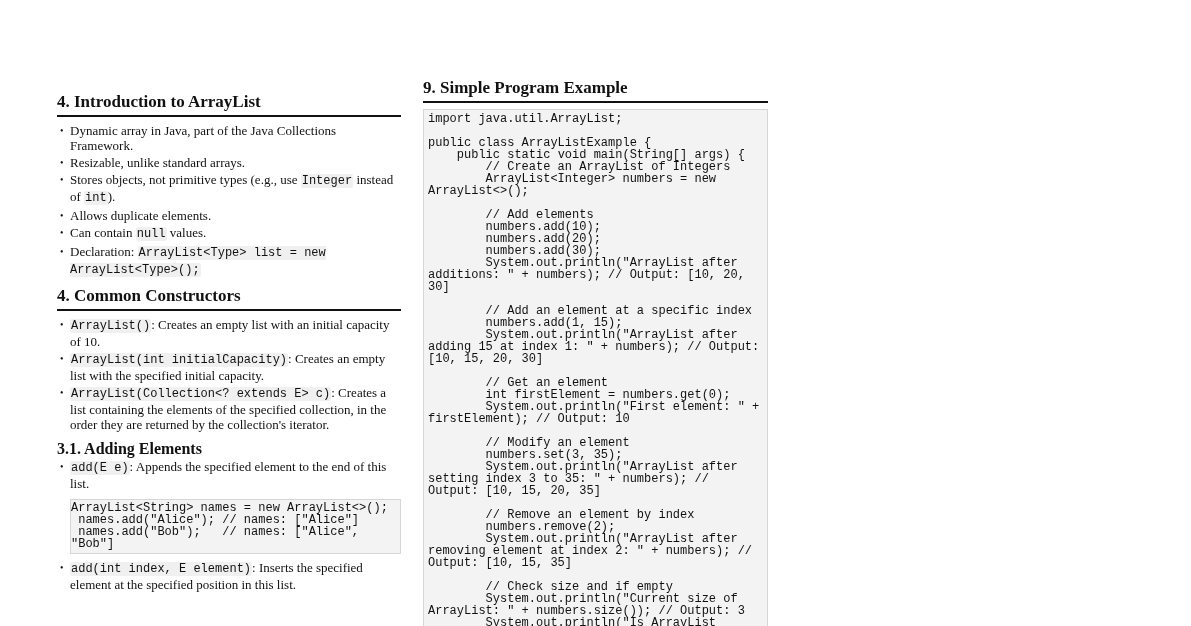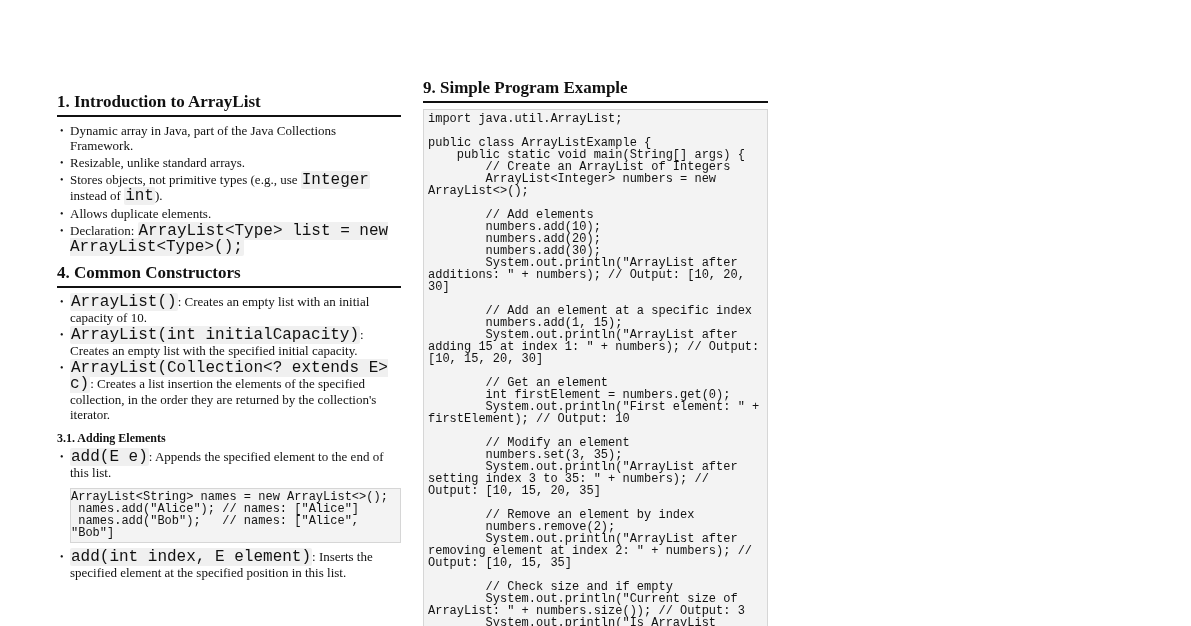--- a/index.html
+++ b/index.html
@@ -7,60 +7,61 @@
     width: 1191px; height: 626px; overflow: hidden; position: relative;
     font-family: "Liberation Serif", serif; color: #111;
   }
   .col { position: absolute; }
   .col-left { left: 57px; top: 92px; width: 344px; }
   .col-right { left: 423px; top: 78px; width: 345px; }
   h2 {
     font-size: 17px; font-weight: bold; margin: 0 0 6px 0;
     padding-bottom: 3px; border-bottom: 2px solid #111; line-height: 20px;
   }
-  h3 { font-size: 12px; font-weight: bold; margin: 4px 0 2px 0; line-height: 17px; }
+  h3 { font-size: 16px; font-weight: bold; margin: 4px 0 2px 0; line-height: 17px; }
   ul { list-style: none; margin: 0 0 8px 0; padding: 0; }
   li {
     position: relative; padding-left: 13px; font-size: 13px; line-height: 15px;
     margin-bottom: 2px;
   }
   li::before { content: "•"; position: absolute; left: 3px; top: 0; font-size: 10px; }
   code {
-    font-family: "Liberation Mono", monospace; font-size: 16px;
+    font-family: "Liberation Mono", monospace; font-size: 12px;
     background: #f0f0f0; padding: 0 1px; border-radius: 2px;
   }
   pre {
     font-family: "Liberation Mono", monospace; font-size: 12px; line-height: 12px;
     background: #f3f3f3; border: 1px solid #d6d6d6; margin: 2px 0 6px 0;
     padding: 3px 4px; white-space: pre-wrap; word-break: break-word; color: #111;
   }
   .col-left pre { margin-left: 13px; padding: 2px 12px 3px 0; }
   .col-right pre { padding: 3px 4px; min-height: 520px; }
 </style>
 </head>
 <body>
 
 <div class="col col-left">
   <section>
-    <h2>1. Introduction to ArrayList</h2>
+    <h2>4. Introduction to ArrayList</h2>
     <ul>
       <li><span>Dynamic array in Java, part of the Java Collections Framework.</span></li>
       <li><span>Resizable, unlike standard arrays.</span></li>
       <li><span>Stores objects, not primitive types (e.g., use </span><code>Integer</code><span> instead of </span><code>int</code><span>).</span></li>
       <li><span>Allows duplicate elements.</span></li>
+      <li><span>Can contain </span><code>null</code><span> values.</span></li>
       <li><span>Declaration: </span><code>ArrayList&lt;Type&gt; list = new ArrayList&lt;Type&gt;();</code></li>
     </ul>
   </section>
 
   <section>
     <h2>4. Common Constructors</h2>
     <ul>
       <li><code>ArrayList()</code><span>: Creates an empty list with an initial capacity of 10.</span></li>
       <li><code>ArrayList(int initialCapacity)</code><span>: Creates an empty list with the specified initial capacity.</span></li>
-      <li><code>ArrayList(Collection&lt;? extends E&gt; c)</code><span>: Creates a list insertion the elements of the specified collection, in the order they are returned by the collection's iterator.</span></li>
+      <li><code>ArrayList(Collection&lt;? extends E&gt; c)</code><span>: Creates a list containing the elements of the specified collection, in the order they are returned by the collection's iterator.</span></li>
     </ul>
   </section>
 
   <section>
     <h3>3.1. Adding Elements</h3>
     <ul>
       <li><code>add(E e)</code><span>: Appends the specified element to the end of this list.</span></li>
     </ul>
     <pre>ArrayList&lt;String&gt; names = new ArrayList&lt;&gt;();
  names.add("Alice"); // names: ["Alice"]

